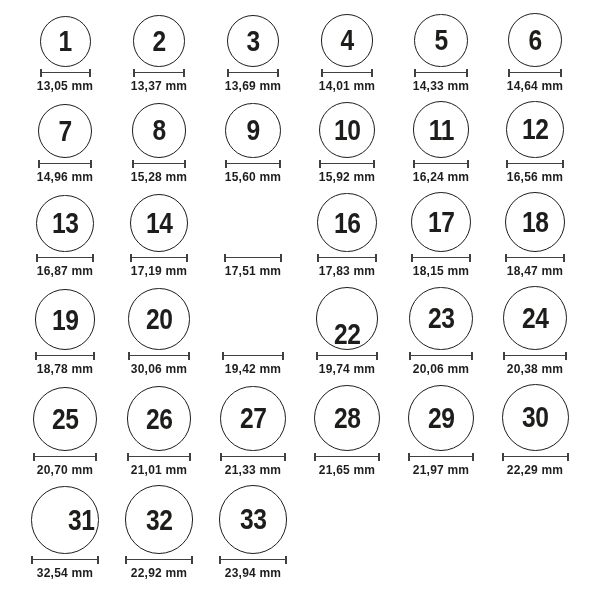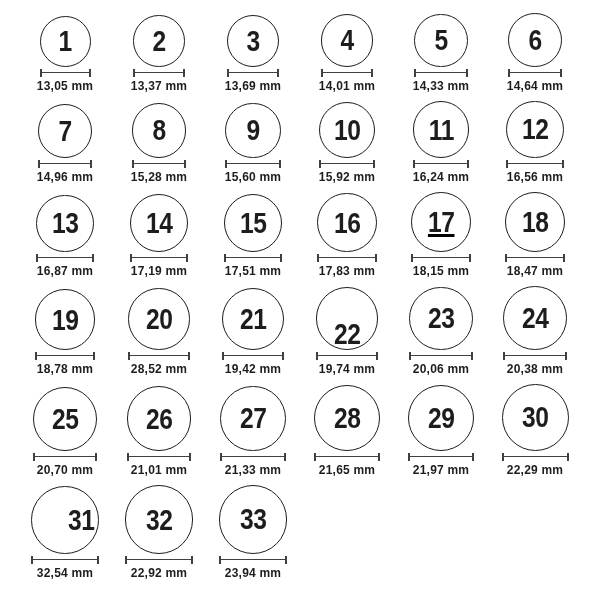--- a/index.html
+++ b/index.html
@@ -177,35 +177,32 @@
         <div class="label">16,87 mm</div>
       </div>
       <div class="cell">
         <div class="circle" style="width: 58.2px; height: 58.2px;">
           <span class="num">14</span>
         </div>
         <div class="ruler" style="width: 58.2px;"></div>
         <div class="label">17,19 mm</div>
       </div>
       <div class="cell">
-        <div class="circle" style="width: 58.7px; height: 58.7px;">
-          <span class="num">15</span>
-        </div>
         <div class="ruler" style="width: 58.7px;"></div>
         <div class="label">17,51 mm</div>
       </div>
       <div class="cell">
         <div class="circle" style="width: 59.3px; height: 59.3px;">
           <span class="num">16</span>
         </div>
         <div class="ruler" style="width: 59.3px;"></div>
         <div class="label">17,83 mm</div>
       </div>
       <div class="cell">
-        <div class="circle" style="width: 59.8px; height: 59.8px; text-decoration: underline;">
+        <div class="circle" style="width: 59.8px; height: 59.8px;">
           <span class="num">17</span>
         </div>
         <div class="ruler" style="width: 59.8px;"></div>
         <div class="label">18,15 mm</div>
       </div>
       <div class="cell">
         <div class="circle" style="width: 60.4px; height: 60.4px; align-items: center;">
           <span class="num">18</span>
         </div>
         <div class="ruler" style="width: 60.4px;"></div>
@@ -218,26 +215,23 @@
           <span class="num">19</span>
         </div>
         <div class="ruler" style="width: 60.9px;"></div>
         <div class="label">18,78 mm</div>
       </div>
       <div class="cell">
         <div class="circle" style="width: 61.5px; height: 61.5px;">
           <span class="num">20</span>
         </div>
         <div class="ruler" style="width: 61.5px;"></div>
-        <div class="label">28,52 mm</div>
-      </div>
-      <div class="cell">
-        <div class="circle" style="width: 62px; height: 62px;">
-          <span class="num">21</span>
-        </div>
+        <div class="label">30,06 mm</div>
+      </div>
+      <div class="cell">
         <div class="ruler" style="width: 62px;"></div>
         <div class="label">19,42 mm</div>
       </div>
       <div class="cell">
         <div class="circle" style="width: 62.6px; height: 62.6px; align-items: flex-end;">
           <span class="num">22</span>
         </div>
         <div class="ruler" style="width: 62.6px;"></div>
         <div class="label">19,74 mm</div>
       </div>

